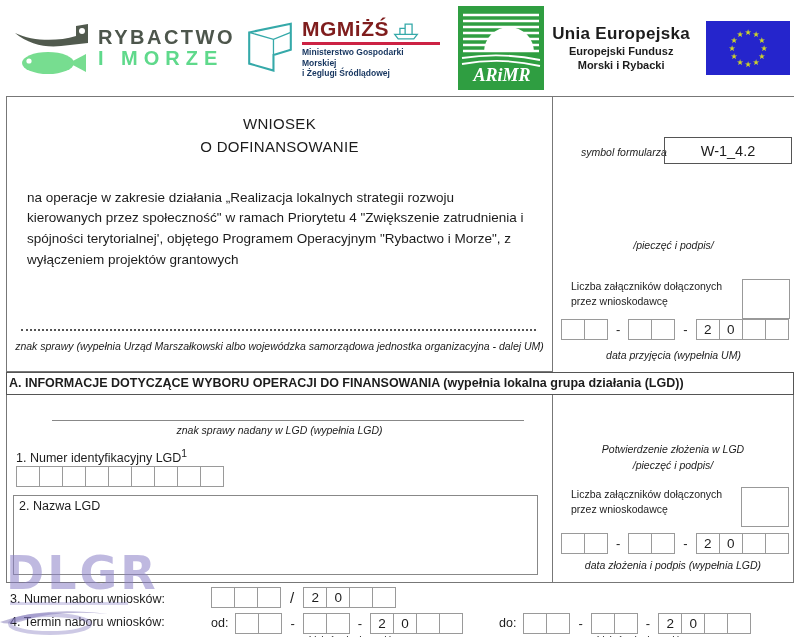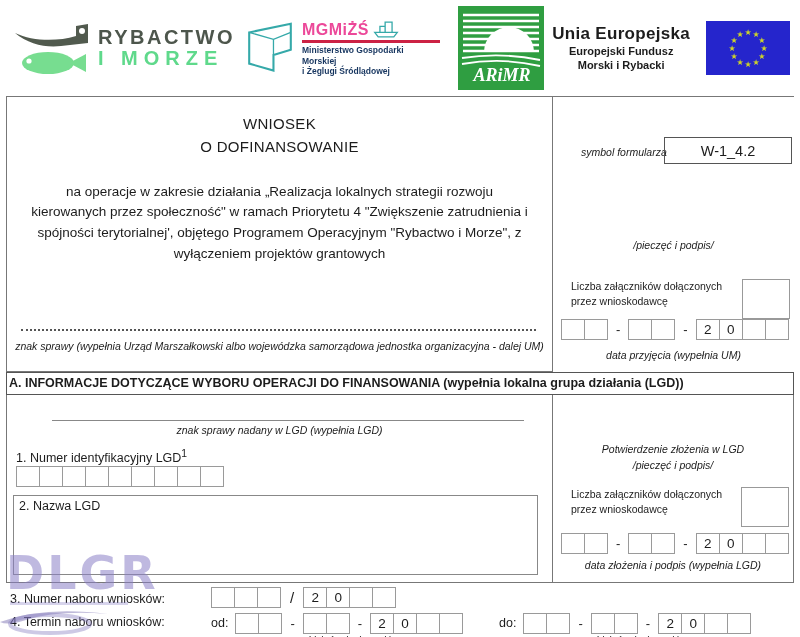--- a/index.html
+++ b/index.html
@@ -10,37 +10,37 @@
   .header { height: 96px; display: flex; align-items: center; padding: 4px 10px 4px 14px; }
   .logo-rim { display: flex; align-items: center; width: 216px; }
   .rim-svg { width: 78px; height: 62px; flex: none; }
   .rim-text { margin-left: 6px; line-height: 1.05; }
   .rim-l1 { font-size: 20px; font-weight: bold; letter-spacing: 2.5px; color: #4d564c; }
   .rim-l2 { font-size: 20px; font-weight: bold; letter-spacing: 6px; color: #5fd98b; }
   .logo-mgm { display: flex; align-items: center; margin-left: 14px; width: 196px; }
   .mgm-svg { width: 52px; height: 60px; flex: none; }
   .mgm-right { margin-left: 6px; }
   .mgm-top { display: flex; align-items: flex-end; }
-  .mgm-acronym { font-size: 16px; font-weight: bold; color: #ec4899; letter-spacing: .5px; }
+  .mgm-acronym { font-size: 21px; font-weight: bold; color: #7f1d1d; letter-spacing: .5px; }
   .mgm-ship { width: 26px; height: 20px; margin-left: 4px; }
   .mgm-rule { height: 3px; background: #cc2244; margin: 1px 0 2px; }
   .mgm-min { font-size: 8.5px; line-height: 1.25; color: #16355f; font-weight: bold; }
   .logo-arimr { width: 86px; height: 84px; margin-left: 18px; flex: none; }
   .logo-eu { display: flex; align-items: center; margin-left: auto; }
   .eu-text { text-align: center; margin-right: 16px; }
   .eu-title { font-size: 17px; font-weight: bold; letter-spacing: .3px; }
   .eu-sub { font-size: 11px; font-weight: bold; line-height: 1.3; }
   .eu-flag { width: 84px; height: 54px; flex: none; }
 
   
   .title-row { margin: 0 6px; border-top: 1px solid #777; display: flex; height: 276px; }
   .title-left { width: 547px; border-left: 1px solid #777; border-right: 1px solid #777;
                 border-bottom: 1px solid #777; position: relative; }
   .t-title { text-align: center; margin-top: 15px; font-size: 15px; line-height: 1.55; letter-spacing: .3px; }
-  .t-sub { margin: 23px 20px 0; font-size: 13.5px; line-height: 1.55; text-align: center; }
+  .t-sub { margin: 29px 20px 0; font-size: 13.5px; line-height: 1.55; }
   .dotline { position: absolute; left: 14px; right: 16px; bottom: 40px; border-bottom: 2px dotted #555; }
   .t-caption { position: absolute; left: 0; right: 0; bottom: 19px; text-align: center;
                font-style: italic; font-size: 10.5px; }
   .title-right { flex: 1; position: relative; font-size: 10.5px; }
   .sym-label { position: absolute; left: 28px; top: 49px; font-style: italic; }
   .sym-box { position: absolute; right: 2px; top: 40px; width: 128px; height: 27px; border: 1px solid #555;
              display: flex; align-items: center; justify-content: center; font-size: 14.5px; }
   .confirm { position: absolute; left: 0; right: 0; text-align: center; font-style: italic; line-height: 1.55; }
   .att-row { position: absolute; left: 18px; right: 4px; display: flex; align-items: flex-start; }
   .att-text { width: 172px; line-height: 1.45; }

